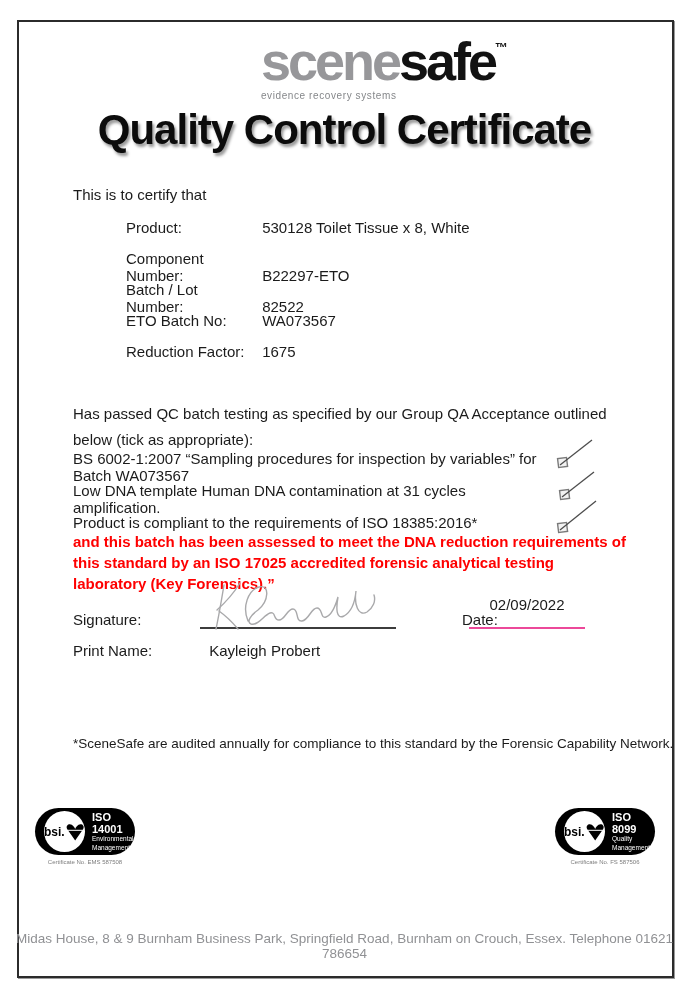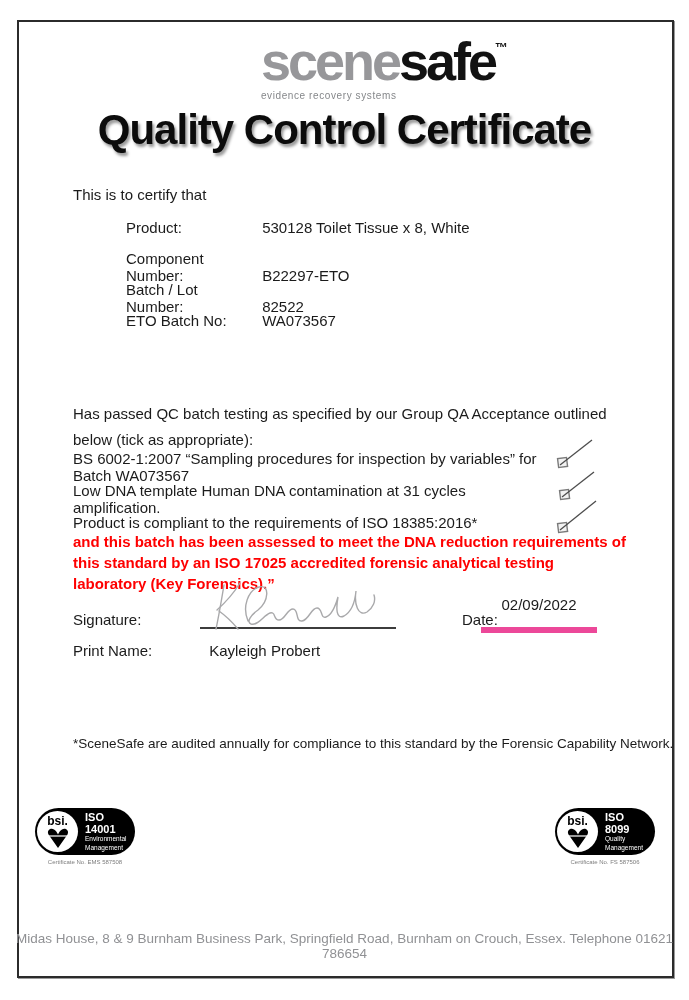--- a/index.html
+++ b/index.html
@@ -33,36 +33,36 @@
   .check-row { position:absolute; left:73px; width:480px; }
   .tick { position:absolute; }
   .red-note {
     position:absolute; left:73px; top:531px; width:553px;
     color:#fe0000; font-weight:bold; font-size:15px; line-height:1.4;
   }
   .sig-label { position:absolute; left:73px; top:611px; }
   .sig-line { position:absolute; left:200px; top:583px; width:196px; height:44px; border-bottom:2px solid #3c3c3c; }
   .sig-svg { position:absolute; left:2px; bottom:-8px; }
   .date-label { position:absolute; left:462px; top:611px; }
-  .date-line { position:absolute; left:481px; top:596px; width:116px; height:31px; border-bottom:6px solid #ec4899; text-align:center; }
+  .date-line { position:absolute; left:469px; top:596px; width:116px; height:31px; border-bottom:2px solid #ec4899; text-align:center; }
   .print-row { position:absolute; left:73px; top:642px; }
   .pos-row { position:absolute; left:73px; top:673px; }
   .footnote { position:absolute; left:73px; top:736px; font-size:13.5px; }
   
   .badge { position:absolute; width:104px; text-align:center; }
   .badge-left { left:33px; top:808px; }
   .badge-right { left:553px; top:808px; }
   .badge-pill {
     width:100px; height:47px; background:#000; border-radius:24px;
     display:flex; align-items:center; margin:0 auto;
   }
   .badge-circle {
     width:41px; height:41px; background:#fff; border-radius:50%;
-    margin-left:2px; flex:0 0 auto;
-    display:flex; flex-direction:column; align-items:center; justify-content:center;
+    margin-left:9px; flex:0 0 auto;
+    display:flex; flex-direction:row; align-items:center; justify-content:center;
   }
   .badge-bsi { font-size:12px; font-weight:bold; color:#000; line-height:1; }
   .badge-textcol { margin-left:7px; text-align:left; color:#fff; }
   .badge-iso-line { font-size:11px; font-weight:bold; line-height:1.1; }
   .badge-sub-line { font-size:6.5px; line-height:1.25; }
   .badge-cert { margin-top:4px; font-size:6px; color:#7d7d7d; }
   .footer {
     position:absolute; top:931px; left:0; width:100%; text-align:center;
     color:#909194; font-size:13.5px;
   }
@@ -92,20 +92,24 @@
     <span class="field-label">Component Number:</span>
     <span class="field-value">B22297-ETO</span>
   </div>
   <div class="field-row body-text" style="top:281px">
     <span class="field-label">Batch / Lot Number:</span>
     <span class="field-value">82522</span>
   </div>
   <div class="field-row body-text" style="top:312px">
     <span class="field-label">ETO Batch No:</span>
     <span class="field-value">WA073567</span>
+  </div>
+  <div class="field-row body-text" style="top:343px">
+    <span class="field-label">Reduction Factor:</span>
+    <span class="field-value">1675</span>
   </div>
 
   <div class="qc-intro body-text">Has passed QC batch testing as specified by our Group QA Acceptance outlined below (tick as appropriate):</div>
 
   <div class="check-row body-text" style="top:450px">BS 6002-1:2007 “Sampling procedures for inspection by variables” for Batch WA073567</div>
   <svg class="tick" style="left:554px; top:437px" width="42" height="34" viewBox="0 0 42 34">
     <rect x="4" y="21" width="9" height="9" fill="#f2f2f2" stroke="#7a7a7a" stroke-width="1.4" transform="rotate(-7 8 25)"></rect>
     <line x1="6" y1="28" x2="38" y2="3" stroke="#4d4d4d" stroke-width="1.3"></line>
   </svg>
 

